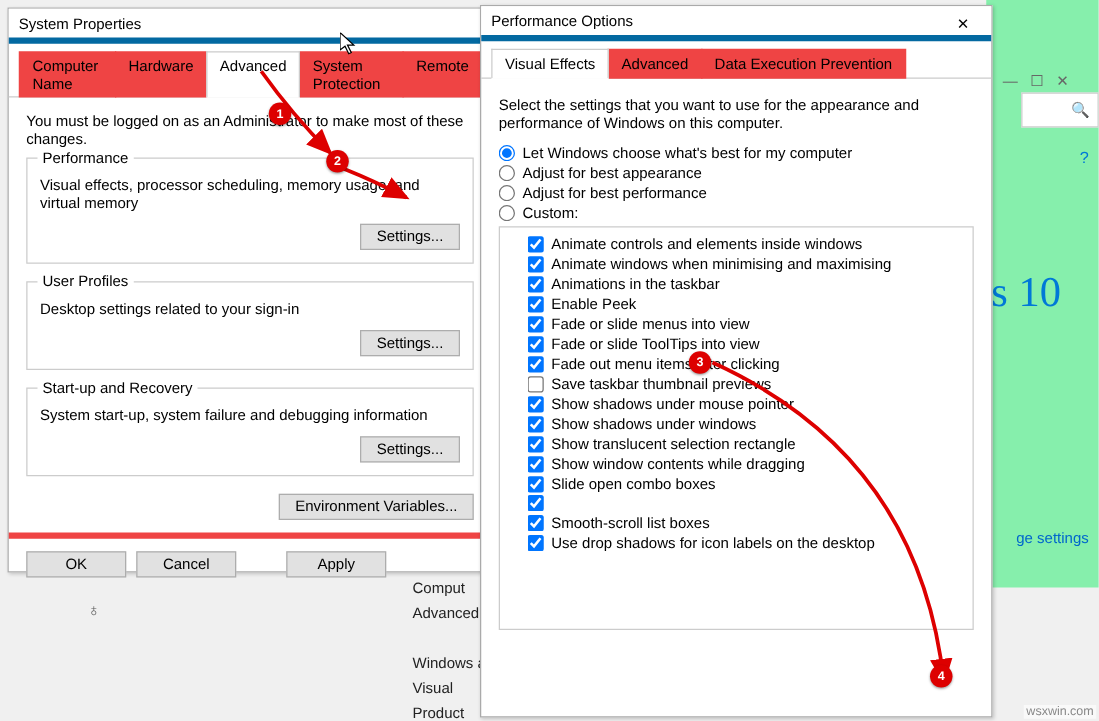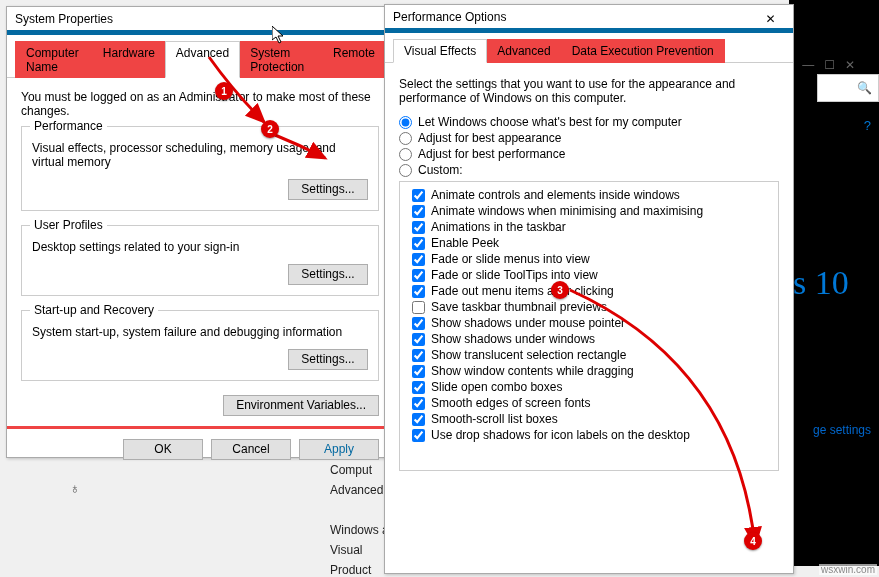--- a/index.html
+++ b/index.html
@@ -9,26 +9,26 @@
 .title-text { font-size: 12px; color: #000; }
 .close-btn { position: absolute; right: 0; top: 0; width: 45px; height: 28px; display: flex; align-items: center; justify-content: center; cursor: pointer; }
 .tabs { display: flex; padding: 5px 8px 0 8px; border-bottom: 1px solid #ccc; }
 .tab { padding: 4px 10px; border: 1px solid transparent; border-bottom: none; cursor: pointer; color: #000; margin-right: -1px; background: #ef4444; position: relative; top: 1px; }
 .tab.active { border-color: #ccc; background: #fff; z-index: 2; border-bottom: 1px solid #fff; }
 .content { padding: 8px 14px; color: #000; }
 .group { border: 1px solid #ccc; padding: 8px 10px 10px 10px; margin: 8px 0 14px 0; position: relative; }
 .group-title { position: absolute; top: -8px; left: 8px; background: #fff; padding: 0 4px; }
 .group-text { margin: 6px 0 10px 0; }
 .btn { min-width: 80px; padding: 2px 12px; border: 1px solid #adadad; background: #e1e1e1; cursor: pointer; text-align: center; height: 21px; line-height: 15px; }
-.btn-row { text-align: right; padding: 10px 14px 10px 14px; border-top: 3px solid #ef4444; display: flex; justify-content: flex-end; gap: 8px; }
+.btn-row { text-align: right; padding: 10px 14px 10px 14px; border-top: 5px solid #ef4444; display: flex; gap: 8px; }
 .radio-row, .check-row { display: flex; align-items: center; gap: 6px; margin: 2px 0; }
 .radio-row input, .check-row input { margin: 0; width: 13px; height: 13px; }
-.listbox { border: 1px solid #ccc; padding: 4px 12px; height: 290px; overflow-y: auto; margin-top: 4px; }
+.listbox { border: 1px solid #ccc; padding: 4px 22px; height: 323px; overflow-y: auto; margin-top: 4px; }
 .env-row { text-align: right; margin: 6px 0 2px 0; }
-.bg-right { position: absolute; right: 0; top: 0; width: 90px; height: 566px; background: #000000; display: flex; align-items: center; justify-content: flex-start; padding-left: 4px; }
+.bg-right { position: absolute; right: 0; top: 0; width: 90px; height: 470px; background: #86efac; display: flex; align-items: center; justify-content: flex-start; padding-left: 4px; }
 .bg-right .win10 { color: #0078d7; font-size: 34px; font-weight: 300; font-family: "Segoe UI Light","Segoe UI"; }
 .help-icon { position: absolute; right: 8px; top: 118px; color: #0078d7; font-size: 13px; }
 .link-right { position: absolute; right: 8px; top: 423px; color: #0066cc; font-size: 12px; cursor: pointer; }
 .watermark { position: absolute; right: 2px; bottom: 2px; font-size: 10px; color: #888; background: rgba(255,255,255,0.6); padding: 0 2px;}
 .searchbar { position: absolute; right: 0; top: 74px; width: 62px; height: 28px; border: 1px solid #ccc; background:#fff; display:flex; align-items:center; justify-content:flex-end; padding-right:6px; }
 .bg-controls { position: absolute; right: 24px; top: 58px; color: #666; }
 .callout { position: absolute; width: 18px; height: 18px; border-radius: 50%; background: #d00; color: #fff; display:flex; align-items:center; justify-content:center; font-size:10px; font-weight:bold; z-index:50; box-shadow: 0 1px 2px rgba(0,0,0,.4);}
 .cursor { position:absolute; z-index:60; }
 svg.arrow { position: absolute; z-index: 40; pointer-events:none; }
 .left-strip { position:absolute; left:60px; top:440px; width:30px; display:flex; flex-direction:column; gap:24px; align-items:center; color:#555;}
@@ -87,21 +87,21 @@
     <div class="group">
       <span class="group-title">Start-up and Recovery</span>
       <div class="group-text">System start-up, system failure and debugging information</div>
       <div style="text-align:right;"><button class="btn">Settings...</button></div>
     </div>
     <div class="env-row"><button class="btn" style="min-width:140px;">Environment Variables...</button></div>
   </div>
   <div class="btn-row">
     <button class="btn">OK</button>
     <button class="btn">Cancel</button>
-    <button class="btn" style="color:#0369a1;">Apply</button>
+    <button class="btn" style="color:#000000;margin-left:32px;">Apply</button>
   </div>
 </div>
 
 <div class="window" style="left:384px; top:4px; width:410px; height:570px;">
   <div class="titlebar">
     <span class="title-text">Performance Options</span>
     <div class="close-btn">✕</div>
   </div>
   <div class="tabs">
     <div class="tab active">Visual Effects</div>
@@ -174,21 +174,20 @@
         <div class="check-row">
           <input type="checkbox" checked="" style="">
           <span>Show window contents while dragging</span>
         </div>
         <div class="check-row">
           <input type="checkbox" checked="" style="">
           <span>Slide open combo boxes</span>
         </div>
         <div class="check-row">
           <input type="checkbox" checked="" style="">
-          <span>Smooth edges of screen fonts</span>
         </div>
         <div class="check-row">
           <input type="checkbox" checked="" style="">
           <span>Smooth-scroll list boxes</span>
         </div>
         <div class="check-row">
           <input type="checkbox" checked="" style="">
           <span>Use drop shadows for icon labels on the desktop</span>
         </div>
       </div>

